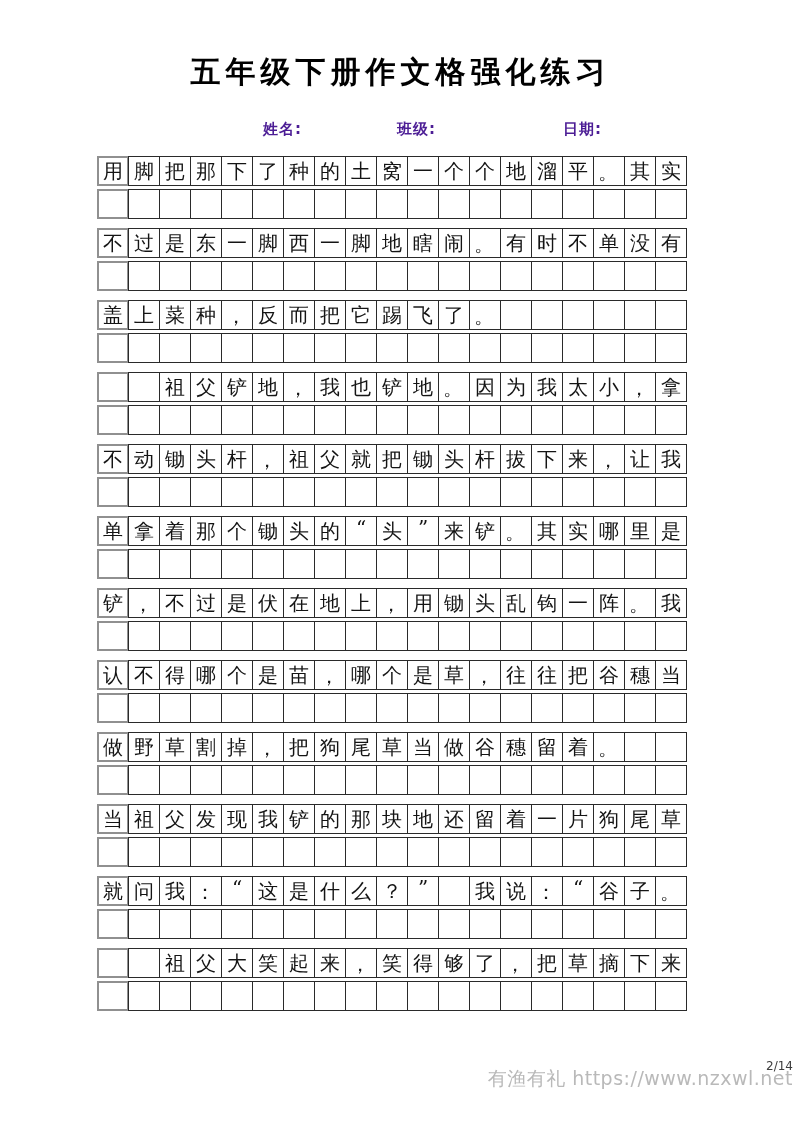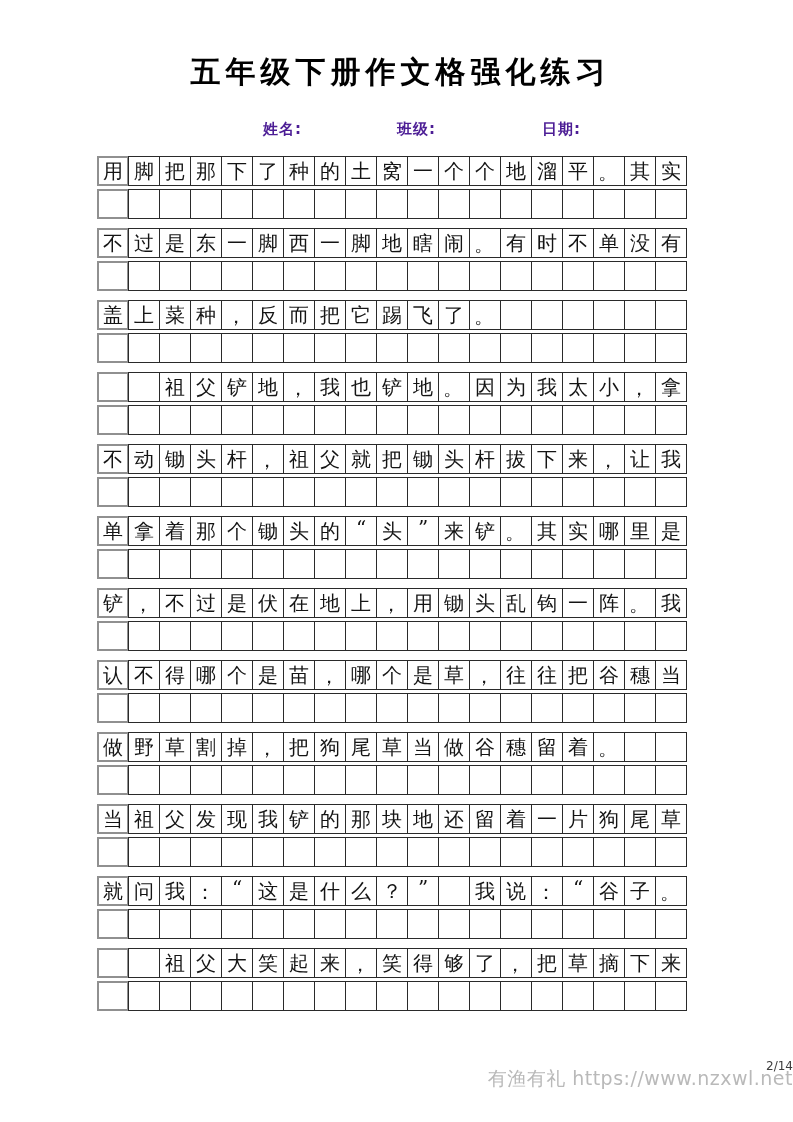--- a/index.html
+++ b/index.html
@@ -29,21 +29,21 @@
   .field {
     position: absolute;
     font-size: 15px;
     font-weight: 700;
     letter-spacing: 1px;
     color: #4c1d95;
     font-family: "DejaVu Sans", sans-serif;
   }
   .f-name  { left: 263px; }
   .f-class { left: 397px; }
-  .f-date  { left: 542px; }
+  .f-date  { left: 563px; }
 
   .grid { position: absolute; left: 97px; top: 156px; }
   .g-row { display: flex; height: 30px; }
   .g-row.text-row     { margin-bottom: 3px; }
   .g-row.practice-row { margin-bottom: 9px; }
   .g-row:last-child   { margin-bottom: 0; }
   .cell {
     box-sizing: border-box;
     width: 32px;
     height: 30px;

